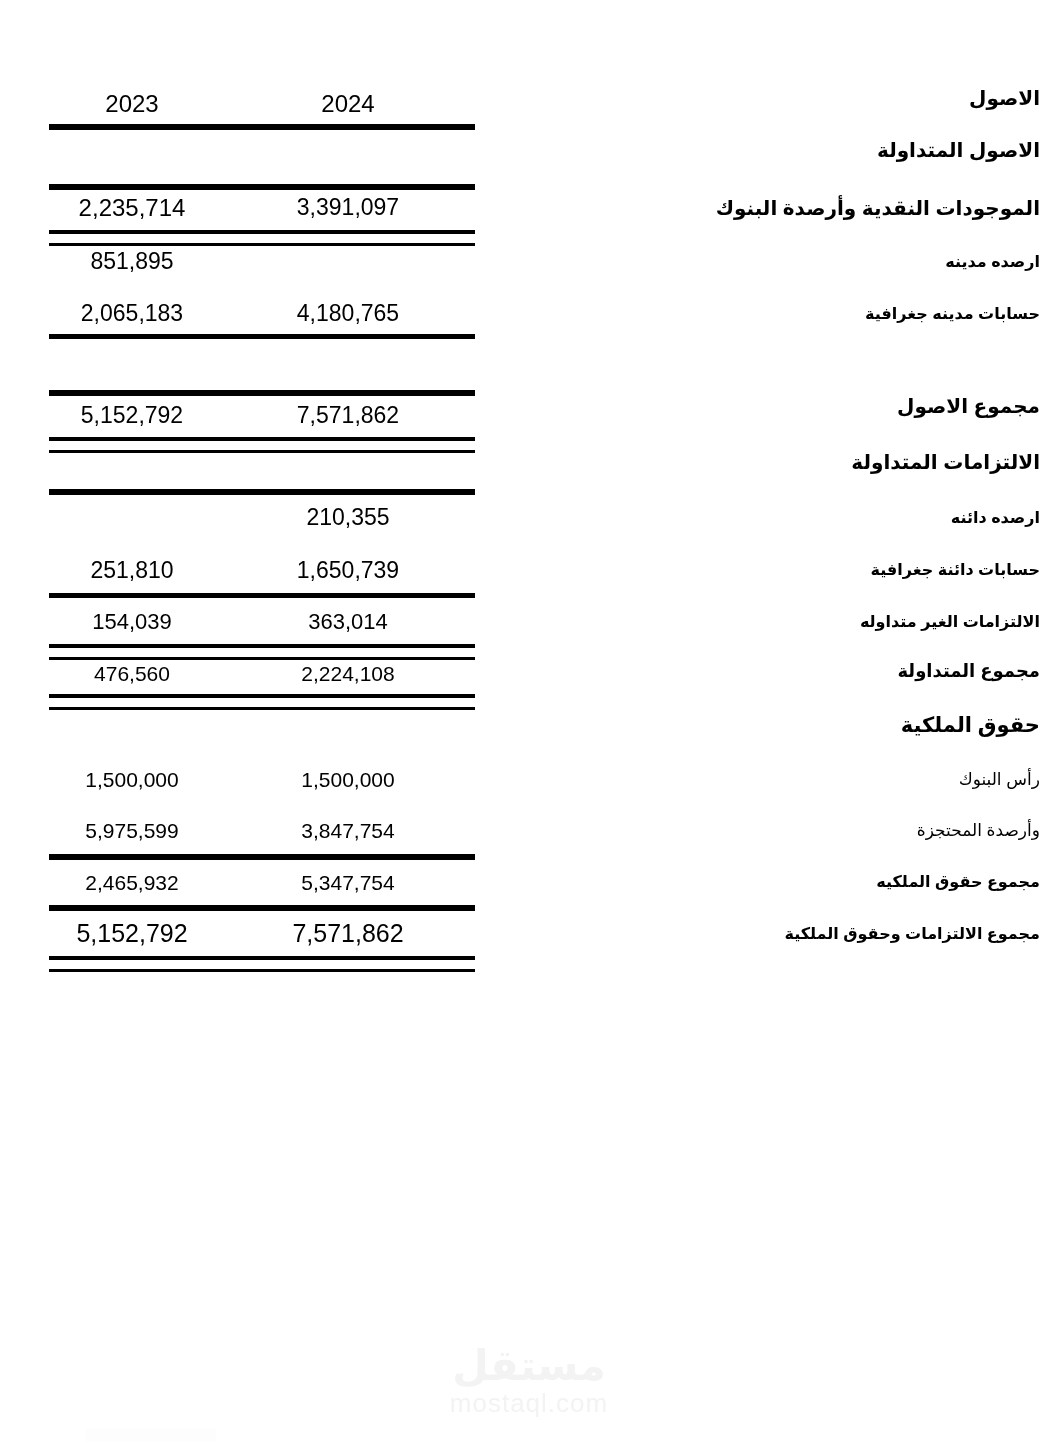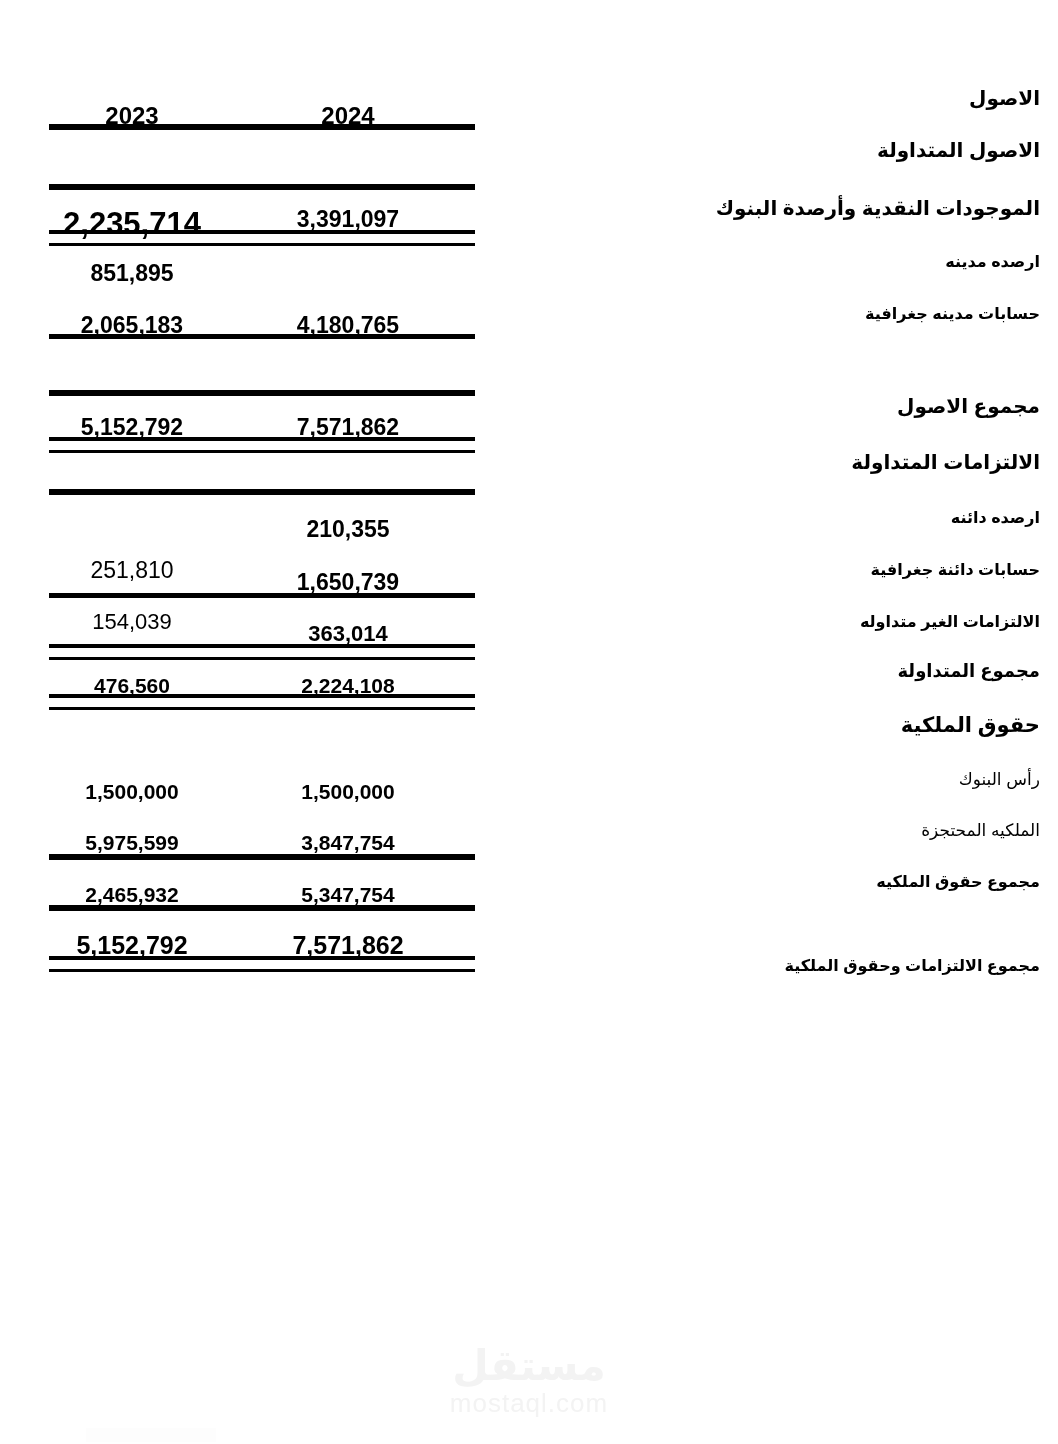--- a/index.html
+++ b/index.html
@@ -59,21 +59,21 @@
   }
   .cell {
     position: absolute;
     text-align: center;
     white-space: nowrap;
     line-height: 1;
     font-family: "Liberation Sans", "DejaVu Sans", sans-serif;
   }
   .cell.c2023 { left: 42px;  width: 180px; }
   .cell.c2024 { left: 258px; width: 180px; }
-  .cell.bold  { font-weight: bold; margin-top: 12px; }
+  .cell.bold  { font-weight: normal; }
   .cell.reg   { font-weight: normal; }
 
   
   .rule {
     position: absolute;
     left: 49px;
     width: 426px;
     background: #000000;
   }
   .rule.thick  { height: 6px; }
@@ -144,40 +144,40 @@
     <div class="lbl b" style="top:562px; font-size:16px;">حسابات دائنة جغرافية</div>
 
     <div class="lbl b" style="top:614px; font-size:16px;">الالتزامات الغير متداوله</div>
 
     <div class="lbl b" style="top:662px; font-size:18px;">مجموع المتداولة</div>
 
     <div class="lbl b" style="top:714px; font-size:21px;">حقوق الملكية</div>
 
     <div class="lbl n" style="top:771px; font-size:17px;">رأس البنوك</div>
 
-    <div class="lbl n" style="top:822px; font-size:17px;">الملكيه المحتجزة</div>
+    <div class="lbl n" style="top:822px; font-size:17px;">وأرصدة المحتجزة</div>
 
     <div class="lbl b" style="top:874px; font-size:16px;">مجموع حقوق الملكيه</div>
 
-    <div class="lbl b" style="top:926px; font-size:16px;margin-top:32px;">مجموع الالتزامات وحقوق الملكية</div>
+    <div class="lbl b" style="top:926px; font-size:16px;">مجموع الالتزامات وحقوق الملكية</div>
   </div>
 
   <div class="nums">
 
     <div class="numrow" style="top:92px;">
       <div class="cell c2023 bold" style="font-size:24px;">2023</div>
       <div class="cell c2024 bold" style="font-size:24px;">2024</div>
     </div>
 
     <div class="rule thick" style="top:124px;"></div>
 
     <div class="rule thick" style="top:184px;"></div>
 
     <div class="numrow" style="top:196px;">
-      <div class="cell c2023 bold" style="font-size:31px;text-align:center;">2,235,714</div>
+      <div class="cell c2023 bold" style="font-size:24px;text-align:center;">2,235,714</div>
       <div class="cell c2024 bold" style="font-size:23px;">3,391,097</div>
     </div>
 
     <div class="rule dbl" style="top:230px;"></div>
 
     <div class="numrow" style="top:250px;">
       <div class="cell c2023 bold" style="font-size:23px;">851,895</div>
       <div class="cell c2024 bold" style="font-size:23px;"></div>
     </div>
 

